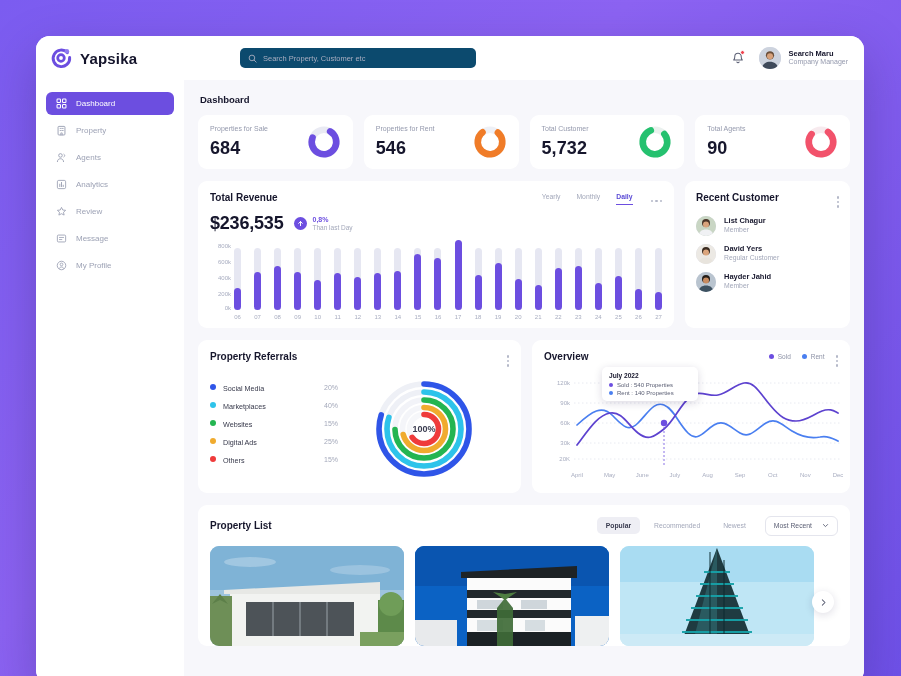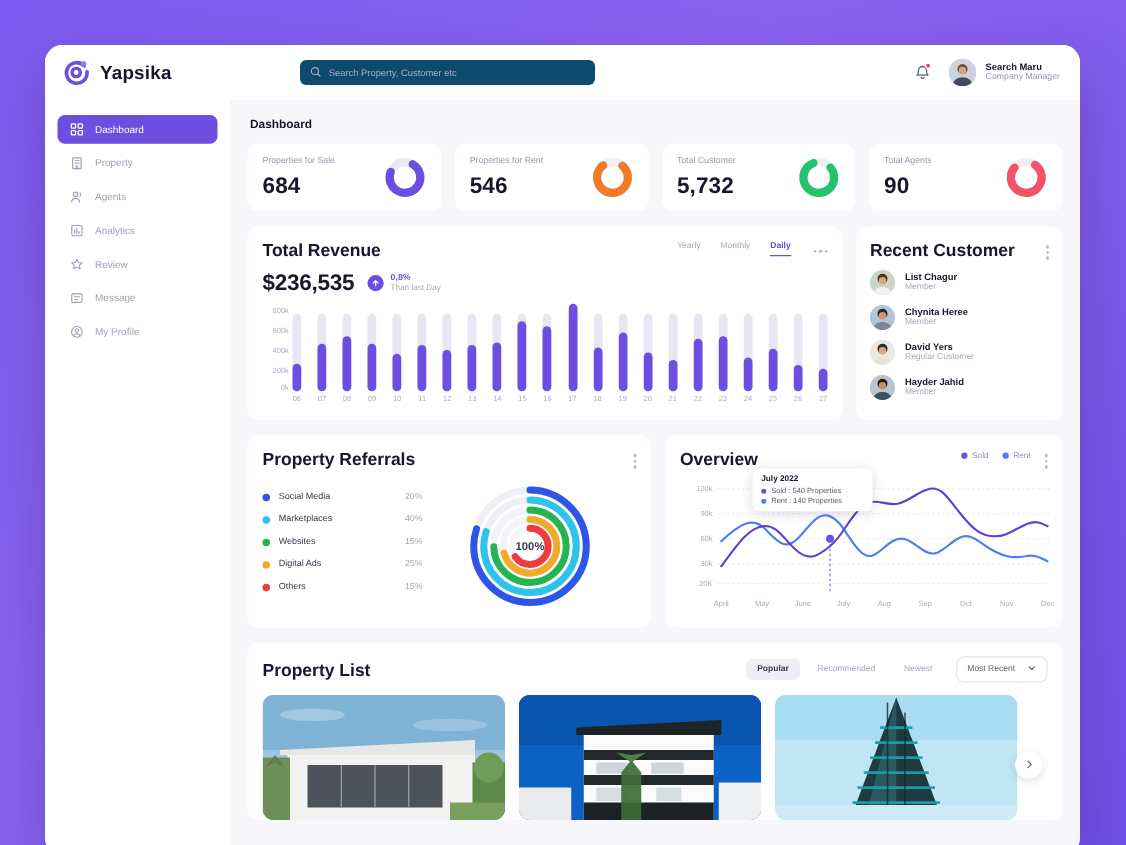--- a/index.html
+++ b/index.html
@@ -104,21 +104,21 @@
   }
   .stat-label { font-size: 7px; color: #9499ad; margin-bottom: 6px; }
   .stat-value { font-size: 18px; font-weight: 700; color: #16162c; letter-spacing: .1px; }
   .donut { width: 34px; height: 34px; flex: 0 0 34px; }
 
   
   .row { display: flex; gap: 11px; margin-bottom: 12px; }
   .card { background: #fff; border-radius: 9px; }
   .revenue { flex: 1; padding: 11px 12px 8px 12px; min-width: 0; }
   .rev-head { display: flex; align-items: flex-start; }
-  .card-title { font-size: 14px; font-weight: 700; color: #16162c; }
+  .card-title { font-size: 10px; font-weight: 700; color: #16162c; }
   .rev-tabs { margin-left: auto; display: flex; align-items: center; gap: 16px; padding-top: 1px; }
   .rev-tab { font-size: 6.8px; color: #a3a8ba; cursor: pointer; padding-bottom: 4px; border-bottom: 1.5px solid transparent; }
   .rev-tab.active { color: #5b4bd6; font-weight: 700; border-bottom-color: #6c4ee0; }
   .dots { display: flex; gap: 2px; cursor: pointer; padding: 4px 0 0 2px; }
   .dots i { width: 2.5px; height: 2.5px; border-radius: 50%; background: #b4b8c8; display: block; }
   .dots.vert { flex-direction: column; }
   .rev-amount-row { display: flex; align-items: center; gap: 11px; margin-top: 8px; }
   .rev-amount { font-size: 18px; font-weight: 700; color: #16162c; letter-spacing: -.2px; }
   .delta { display: flex; align-items: center; gap: 5px; }
   .delta-ic {
@@ -150,21 +150,21 @@
   .cust { display: flex; align-items: center; gap: 8px; margin-bottom: 8px; cursor: pointer; }
   .cust .avatar { width: 20px; height: 20px; flex: 0 0 20px; }
   .cust-name { font-size: 7.5px; font-weight: 700; color: #16162c; line-height: 1.3; }
   .cust-role { font-size: 6.8px; color: #a3a8ba; line-height: 1.3; }
 
   
   .referrals { width: 323px; flex: 0 0 323px; padding: 11px 12px; }
   .ref-head { display: flex; align-items: flex-start; margin-bottom: 10px; }
   .ref-body { display: flex; align-items: center; }
   .ref-list { width: 128px; flex: 0 0 128px; }
-  .ref-row { display: flex; align-items: flex-end; margin-bottom: 9px; }
+  .ref-row { display: flex; align-items: flex-start; margin-bottom: 9px; }
   .ref-dot { width: 6px; height: 6px; border-radius: 50%; flex: 0 0 6px; margin-right: 7px; }
   .ref-name { font-size: 7.2px; color: #36384a; }
   .ref-pct { margin-left: auto; font-size: 7px; color: #a3a8ba; }
   .radial { flex: 1; display: flex; justify-content: center; }
 
   .overview { flex: 1; padding: 11px 12px 8px 12px; min-width: 0; }
   .ov-head { display: flex; align-items: flex-start; }
   .ov-legend { margin-left: auto; display: flex; align-items: center; gap: 11px; padding-top: 2px; margin-right: 9px; }
   .lg { display: flex; align-items: center; gap: 4px; font-size: 6.5px; color: #8d92a6; }
   .lg i { width: 5px; height: 5px; border-radius: 50%; display: block; }
@@ -583,34 +583,20 @@
                   <path d="M5 40c1-9 7-13 15-13s14 4 15 13z" fill="#f0f1f4"></path>
                   <circle cx="20" cy="17" r="6" fill="#d9a47c"></circle>
                 </svg>
             </span>
             <span>
               <span class="cust-name" style="display:block">List Chagur</span>
               <span class="cust-role" style="display:block">Member</span>
             </span>
           </div>
 
-          <div class="cust">
-            <span class="avatar">
-              <svg width="20" height="20" viewBox="0 0 40 40">
-                  <rect width="40" height="40" fill="#aec6d8"></rect>
-                  <circle cx="20" cy="14" r="8" fill="#2f2a25"></circle>
-                  <path d="M5 40c1-9 7-13 15-13s14 4 15 13z" fill="#7b8894"></path>
-                  <circle cx="20" cy="17" r="6" fill="#d1956c"></circle>
-                </svg>
-            </span>
-            <span>
-              <span class="cust-name" style="display:block">Chynita Heree</span>
-              <span class="cust-role" style="display:block">Member</span>
-            </span>
-          </div>
 
           <div class="cust">
             <span class="avatar">
               <svg width="20" height="20" viewBox="0 0 40 40">
                   <rect width="40" height="40" fill="#ece9e4"></rect>
                   <circle cx="20" cy="14" r="8" fill="#3a2b20"></circle>
                   <path d="M5 40c1-9 7-13 15-13s14 4 15 13z" fill="#e8e4dd"></path>
                   <circle cx="20" cy="17" r="6" fill="#dba57d"></circle>
                 </svg>
             </span>

